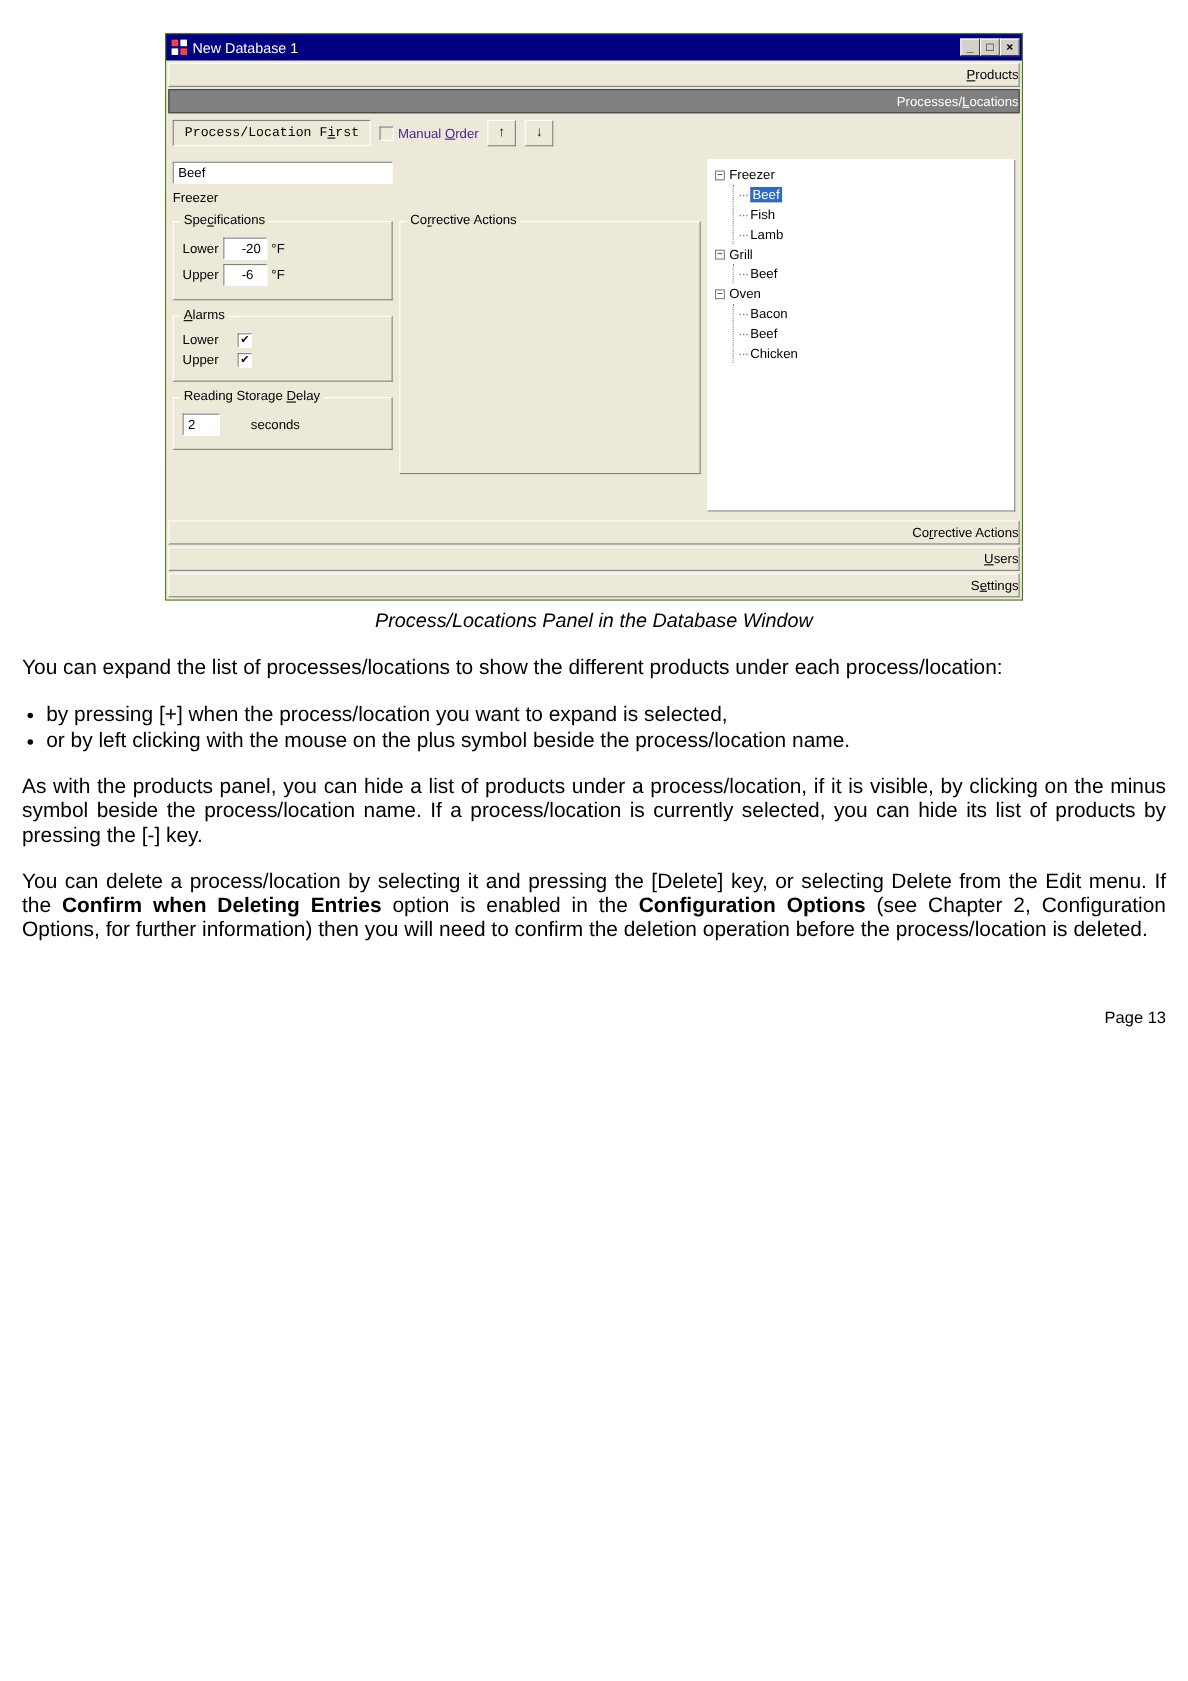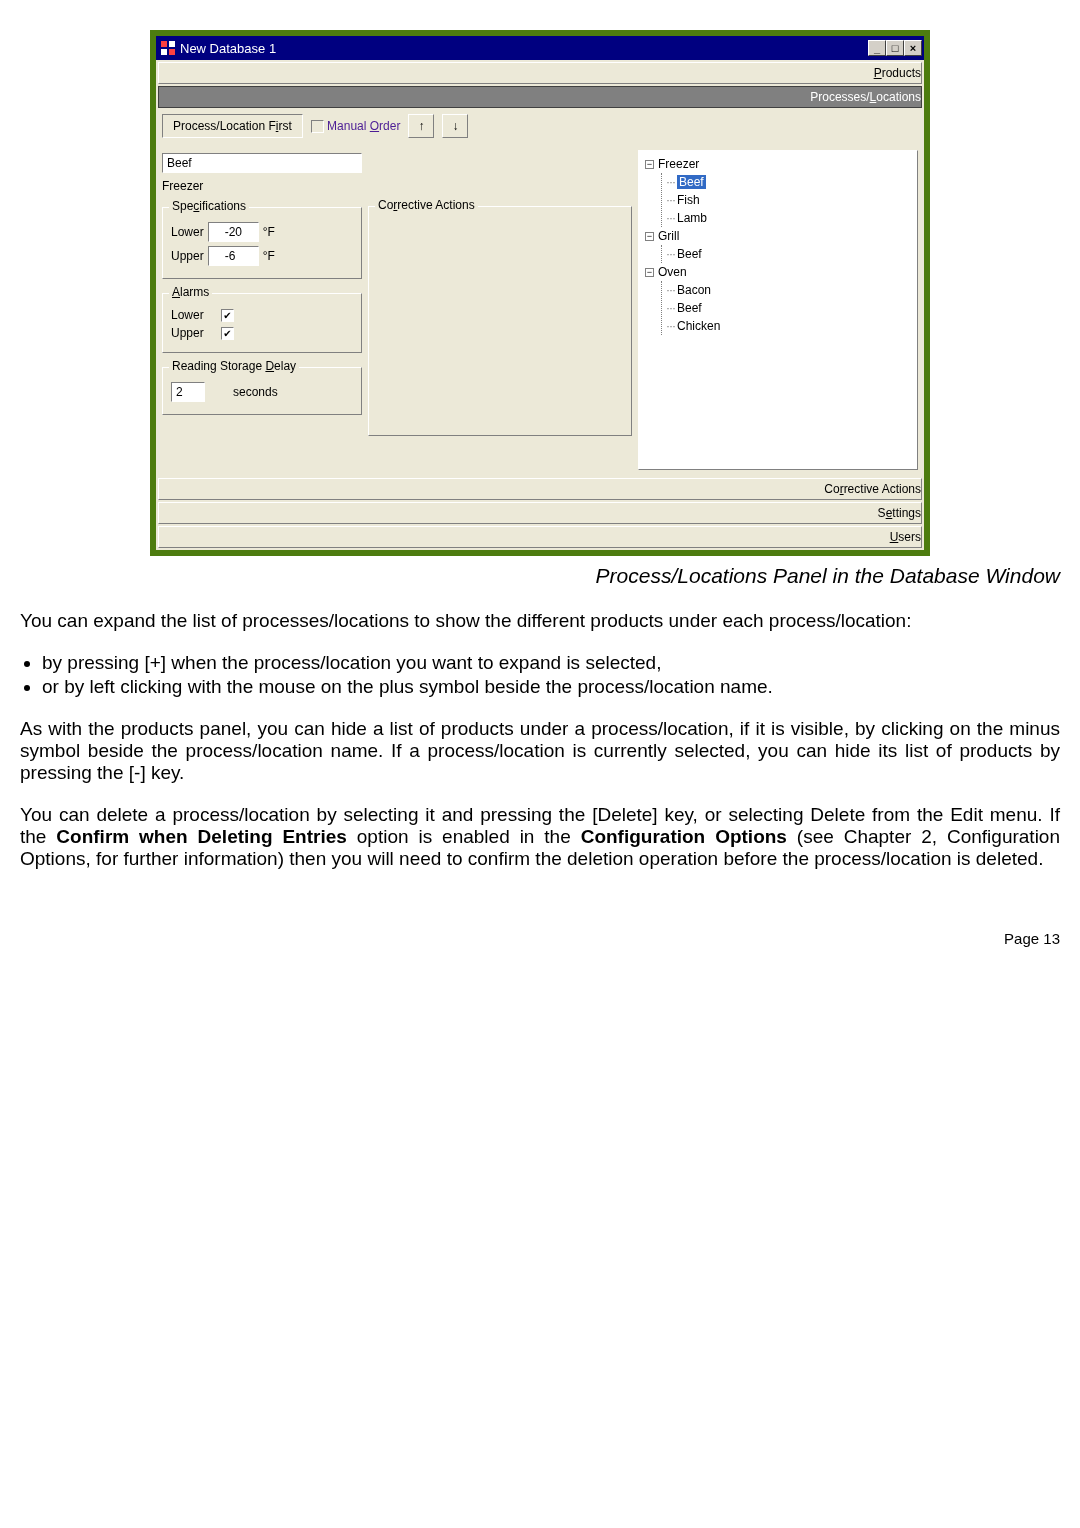--- a/index.html
+++ b/index.html
@@ -7,21 +7,21 @@
     margin: 0;
     font-family: Arial, sans-serif;
     font-size: 19px;
     color: #000;
     background: #fff;
     padding: 20px 20px 40px 20px;
   }
   .window {
     width: 780px;
     margin: 10px auto 0 auto;
-    border: 6px solid #4d7c0f;
+    border: 1px solid #4d7c0f;
     background: #ece9d8;
   }
   .titlebar {
     background: linear-gradient(to right, #0a246a, #3a6ea5, #0a246a);
     background: #000080;
     color: #fff;
     height: 24px;
     display: flex;
     align-items: center;
     justify-content: space-between;
@@ -67,21 +67,21 @@
     gap: 8px;
     font-family: Tahoma, sans-serif;
     font-size: 12px;
   }
   .btn3d {
     border: 1px solid #fff;
     border-right-color: #808080;
     border-bottom-color: #808080;
     background: #ece9d8;
     padding: 4px 10px;
-    font-family: Liberation Sans, sans-serif;
+    font-family: Liberation Mono, monospace;
     font-size: 12px;
   }
   .btn3d.pressed {
     border: 1px solid #808080;
     border-right-color: #fff;
     border-bottom-color: #fff;
   }
   .btn3d.small { padding: 2px 6px; width: 26px; height: 24px; display:flex;align-items:center;justify-content:center; }
   .chk {
     width: 13px; height: 13px;
@@ -117,21 +117,21 @@
     width: 100%;
     border: 1px solid #808080;
     border-right-color: #fff;
     border-bottom-color: #fff;
     background: #fff;
     font-family: Tahoma, sans-serif;
     font-size: 12px;
     padding: 2px 4px;
     height: 20px;
   }
-  .small-input { width: 51px; padding-left: 16px; }
+  .small-input { width: 40px; padding-left: 16px; }
   .tiny-input { width: 34px; }
   .lbl { font-family: Tahoma, sans-serif; font-size: 12px; }
   .groupbox {
     border: 1px solid #808080;
     border-top-color: #fff;
     border-left-color: #fff;
     position: relative;
     margin-top: 14px;
     padding: 10px 8px 8px 8px;
   }
@@ -159,23 +159,23 @@
     color: #808080;
     letter-spacing: -1px;
     margin-right: 2px;
   }
   .selected-node {
     background: #316ac5;
     color: #fff;
     padding: 0 2px;
   }
   .caption {
-    text-align: right;
+    text-align: center;
     font-style: italic;
-    font-size: 21px;
+    font-size: 18px;
     margin: 8px 0 22px 0;
   }
   .doc-text p { margin: 0 0 20px 0; text-align: justify; }
   .doc-text ul { margin: 0 0 20px 0; padding-left: 22px; }
   .doc-text li { margin: 2px 0; }
   .page-num {
     text-align: right;
     font-size: 15px;
     margin-top: 60px;
   }
@@ -308,24 +308,24 @@
           <div class="tree-node tree-leaf"><span>Chicken</span></div>
         </div>
       </div>
     </div>
   </div>
 
   <div class="tab-panel">
     <span>Co<u>r</u>rective Actions</span>
   </div>
   <div class="tab-panel">
+    <span><u>U</u>sers</span>
+  </div>
+  <div class="tab-panel">
     <span>S<u>e</u>ttings</span>
-  </div>
-  <div class="tab-panel">
-    <span><u>U</u>sers</span>
   </div>
 </div>
 
 <div class="caption">Process/Locations Panel in the Database Window</div>
 
 <div class="doc-text">
   <p>You can expand the list of processes/locations to show the different products under each process/location:</p>
   <ul>
     <li>by pressing [+] when the process/location you want to expand is selected,</li>
     <li>or by left clicking with the mouse on the plus symbol beside the process/location name.</li>

